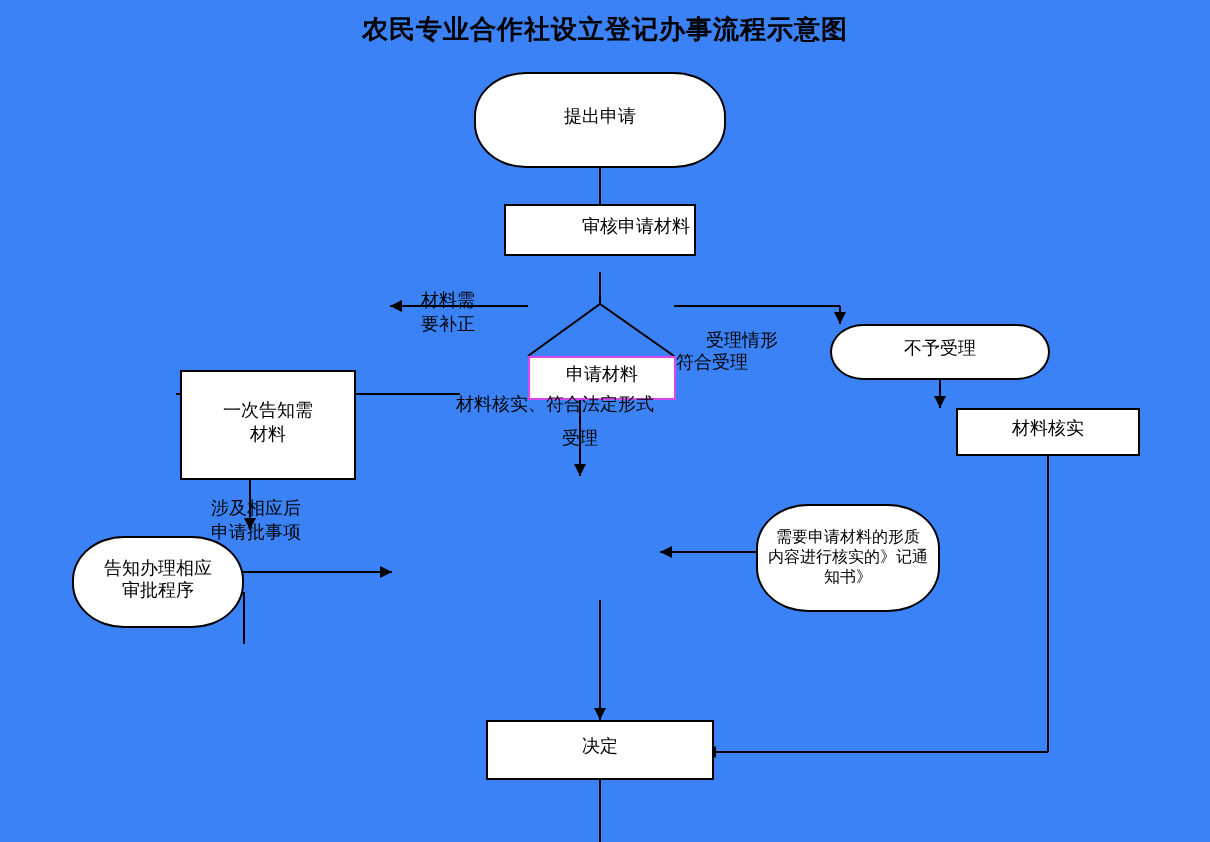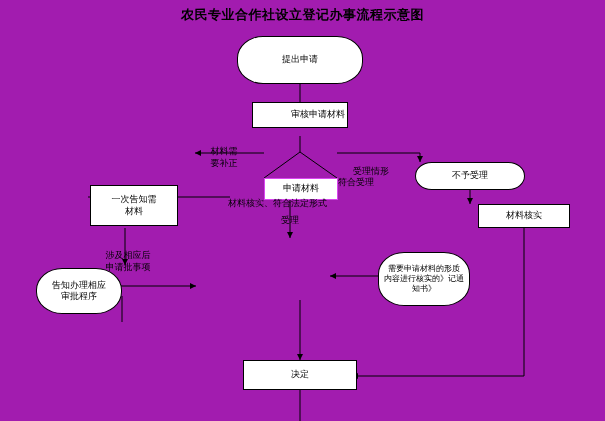--- a/index.html
+++ b/index.html
@@ -4,21 +4,21 @@
 <style>
   html, body {
     margin: 0;
     padding: 0;
     background: #ffffff;
   }
   #canvas {
     position: relative;
     width: 605px;
     height: 421px;
-    background: #a21caf;
+    background: #3b82f6;
     font-family: "DejaVu Sans", sans-serif;
     overflow: hidden;
   }
   #title {
     position: absolute;
     left: 0;
     top: 6px;
     width: 605px;
     text-align: center;
     font-size: 13px;
@@ -127,21 +127,21 @@
   </div>
 
   <div class="node" style="left:264px; top:178px; width:74px; height:22px; border:1px solid #d946ef;align-items:center;">
     <span>申请材料</span>
   </div>
 
   <div class="node rounded" style="left:415px; top:162px; width:110px; height:28px;">
     <span>不予受理</span>
   </div>
 
-  <div class="node" style="left:90px; top:185px; width:88px; height:41px; white-space:pre-line;">
+  <div class="node" style="left:90px; top:185px; width:88px; height:55px; white-space:pre-line;font-family:Liberation Mono, monospace;">
     <span>一次告知需
 材料</span>
   </div>
 
   <div class="node" style="left:478px; top:204px; width:92px; height:24px;">
     <span>材料核实</span>
   </div>
 
 
   <div class="node rounded" style="left:378px; top:252px; width:92px; height:54px; white-space:pre-line; font-size:8px;">

